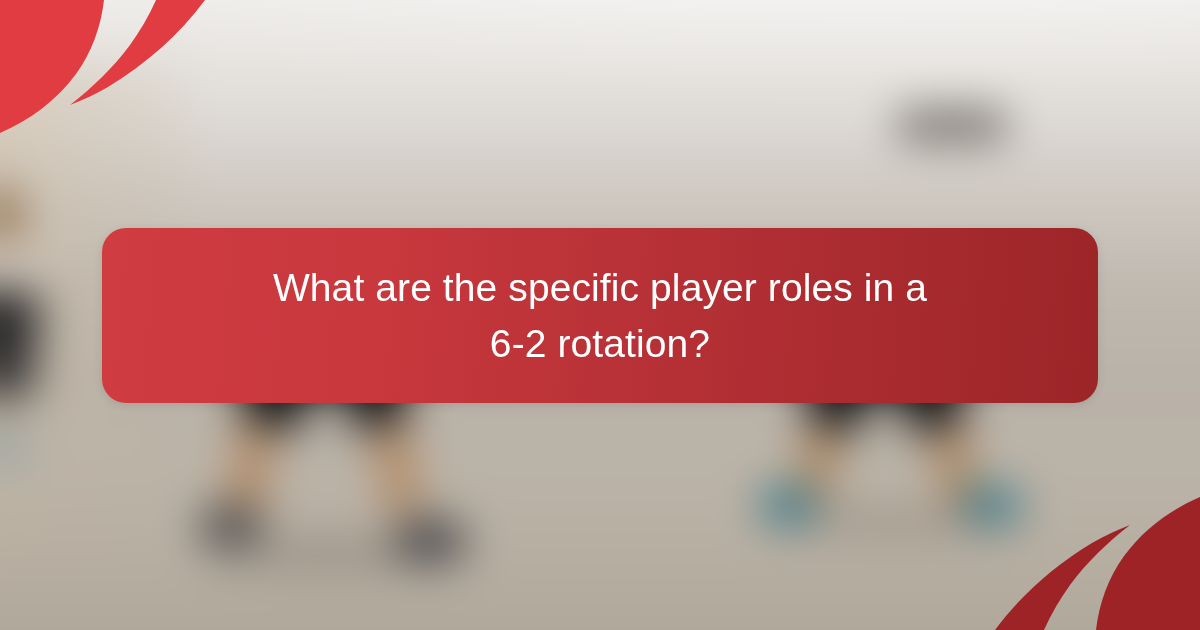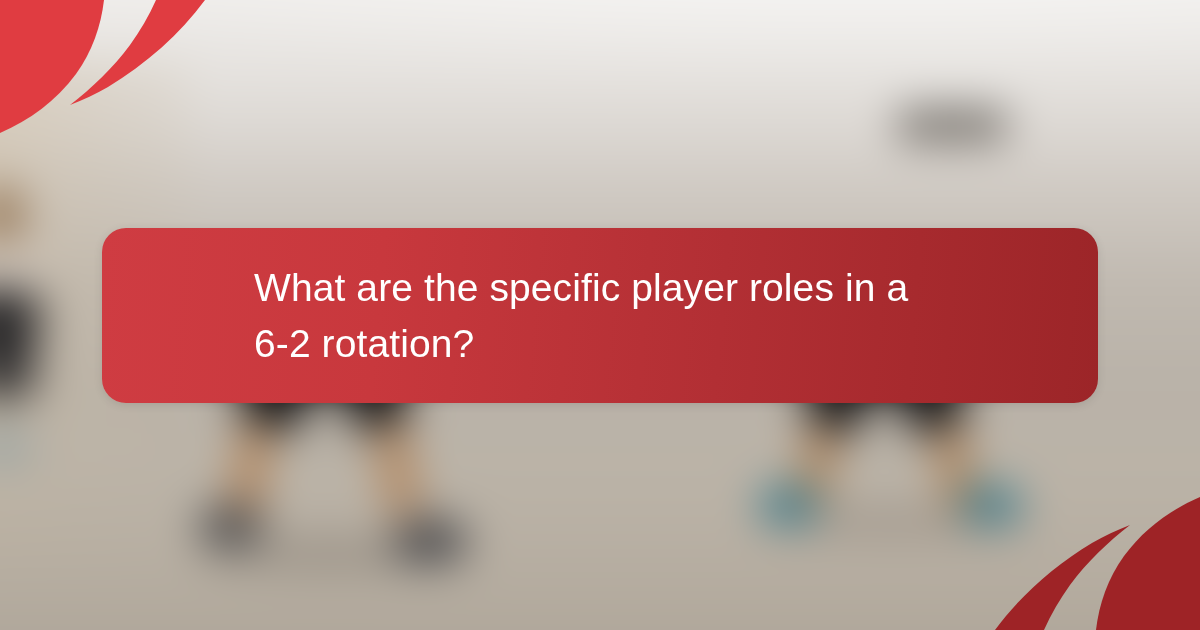--- a/index.html
+++ b/index.html
@@ -237,20 +237,21 @@
     align-items: center;
     justify-content: center;
     box-shadow: 0 2px 10px rgba(0,0,0,0.10);
   }
 
   .banner-text {
     color: #ffffff;
     font-size: 39px;
     line-height: 1.42;
     font-weight: 400;
+    text-align: center;
     letter-spacing: 0.1px;
     max-width: 740px;
     padding: 0 24px;
   }
 </style>
 </head>
 <body>
 
 <div id="stage">
 

